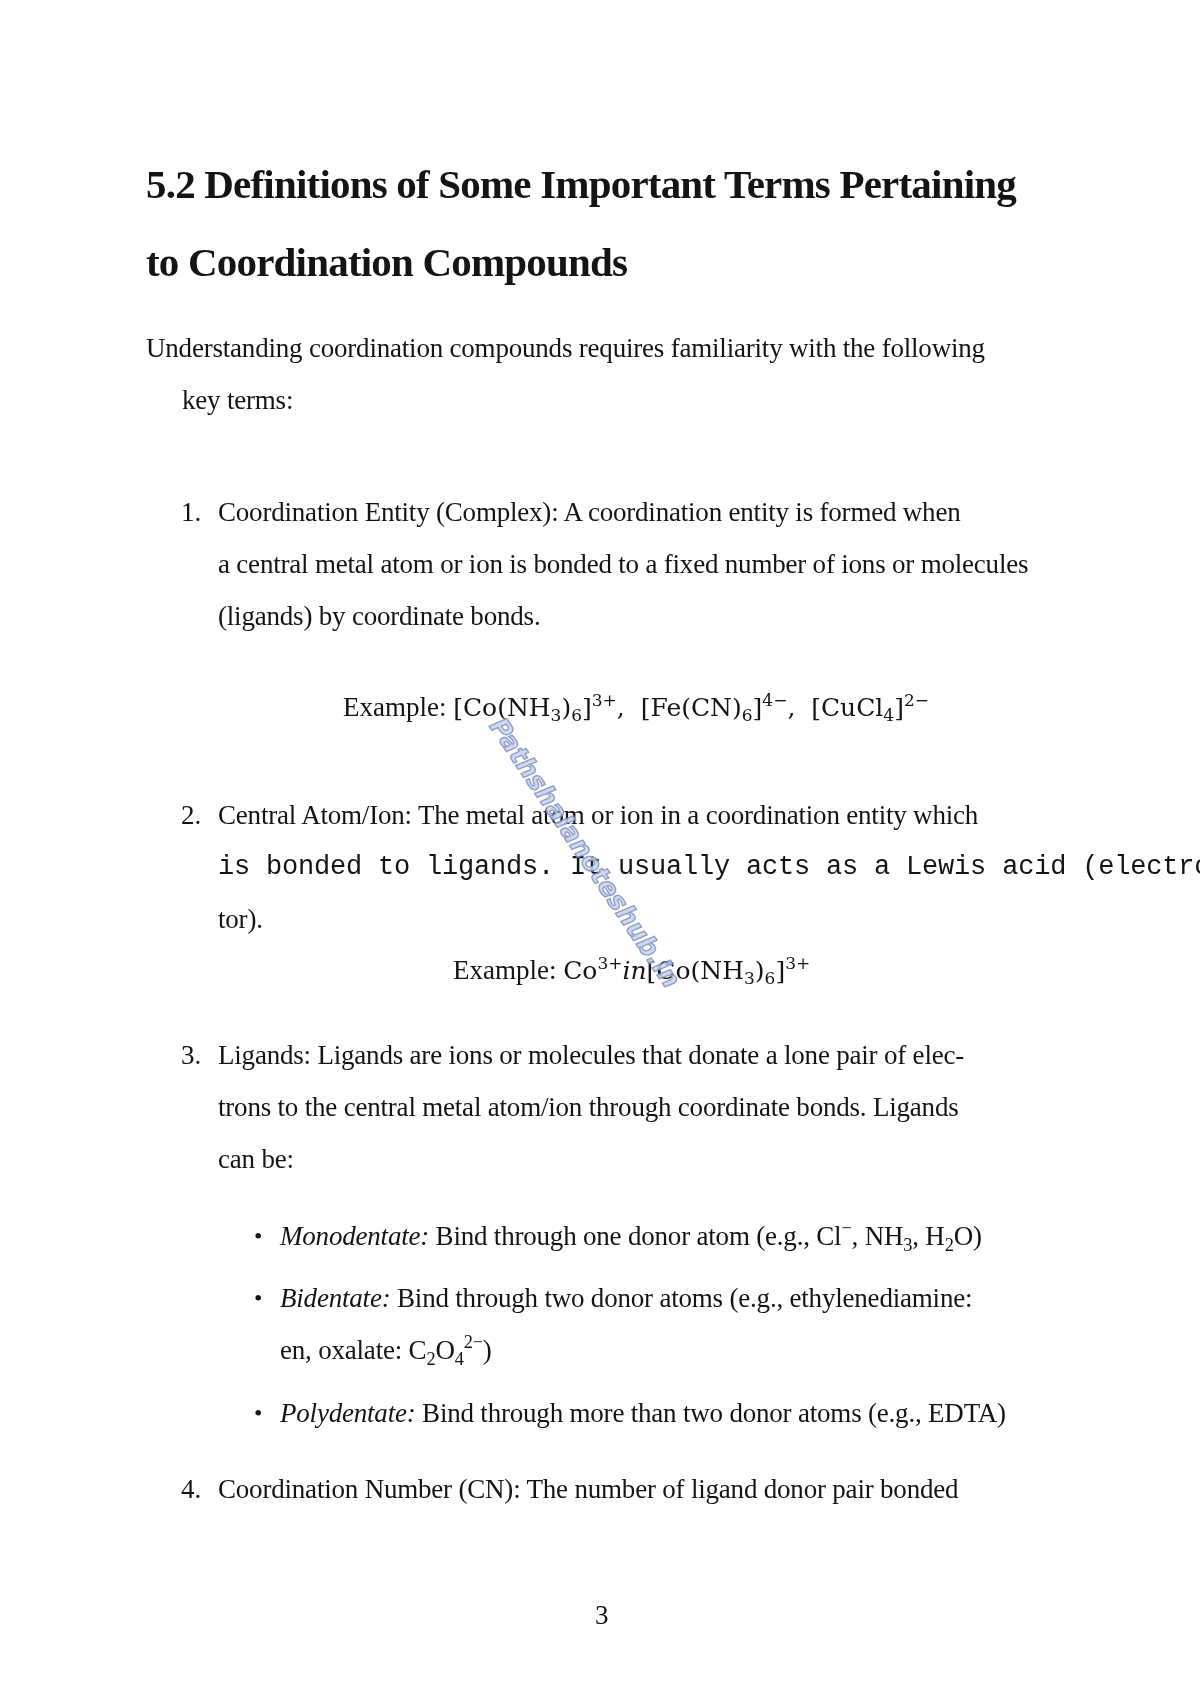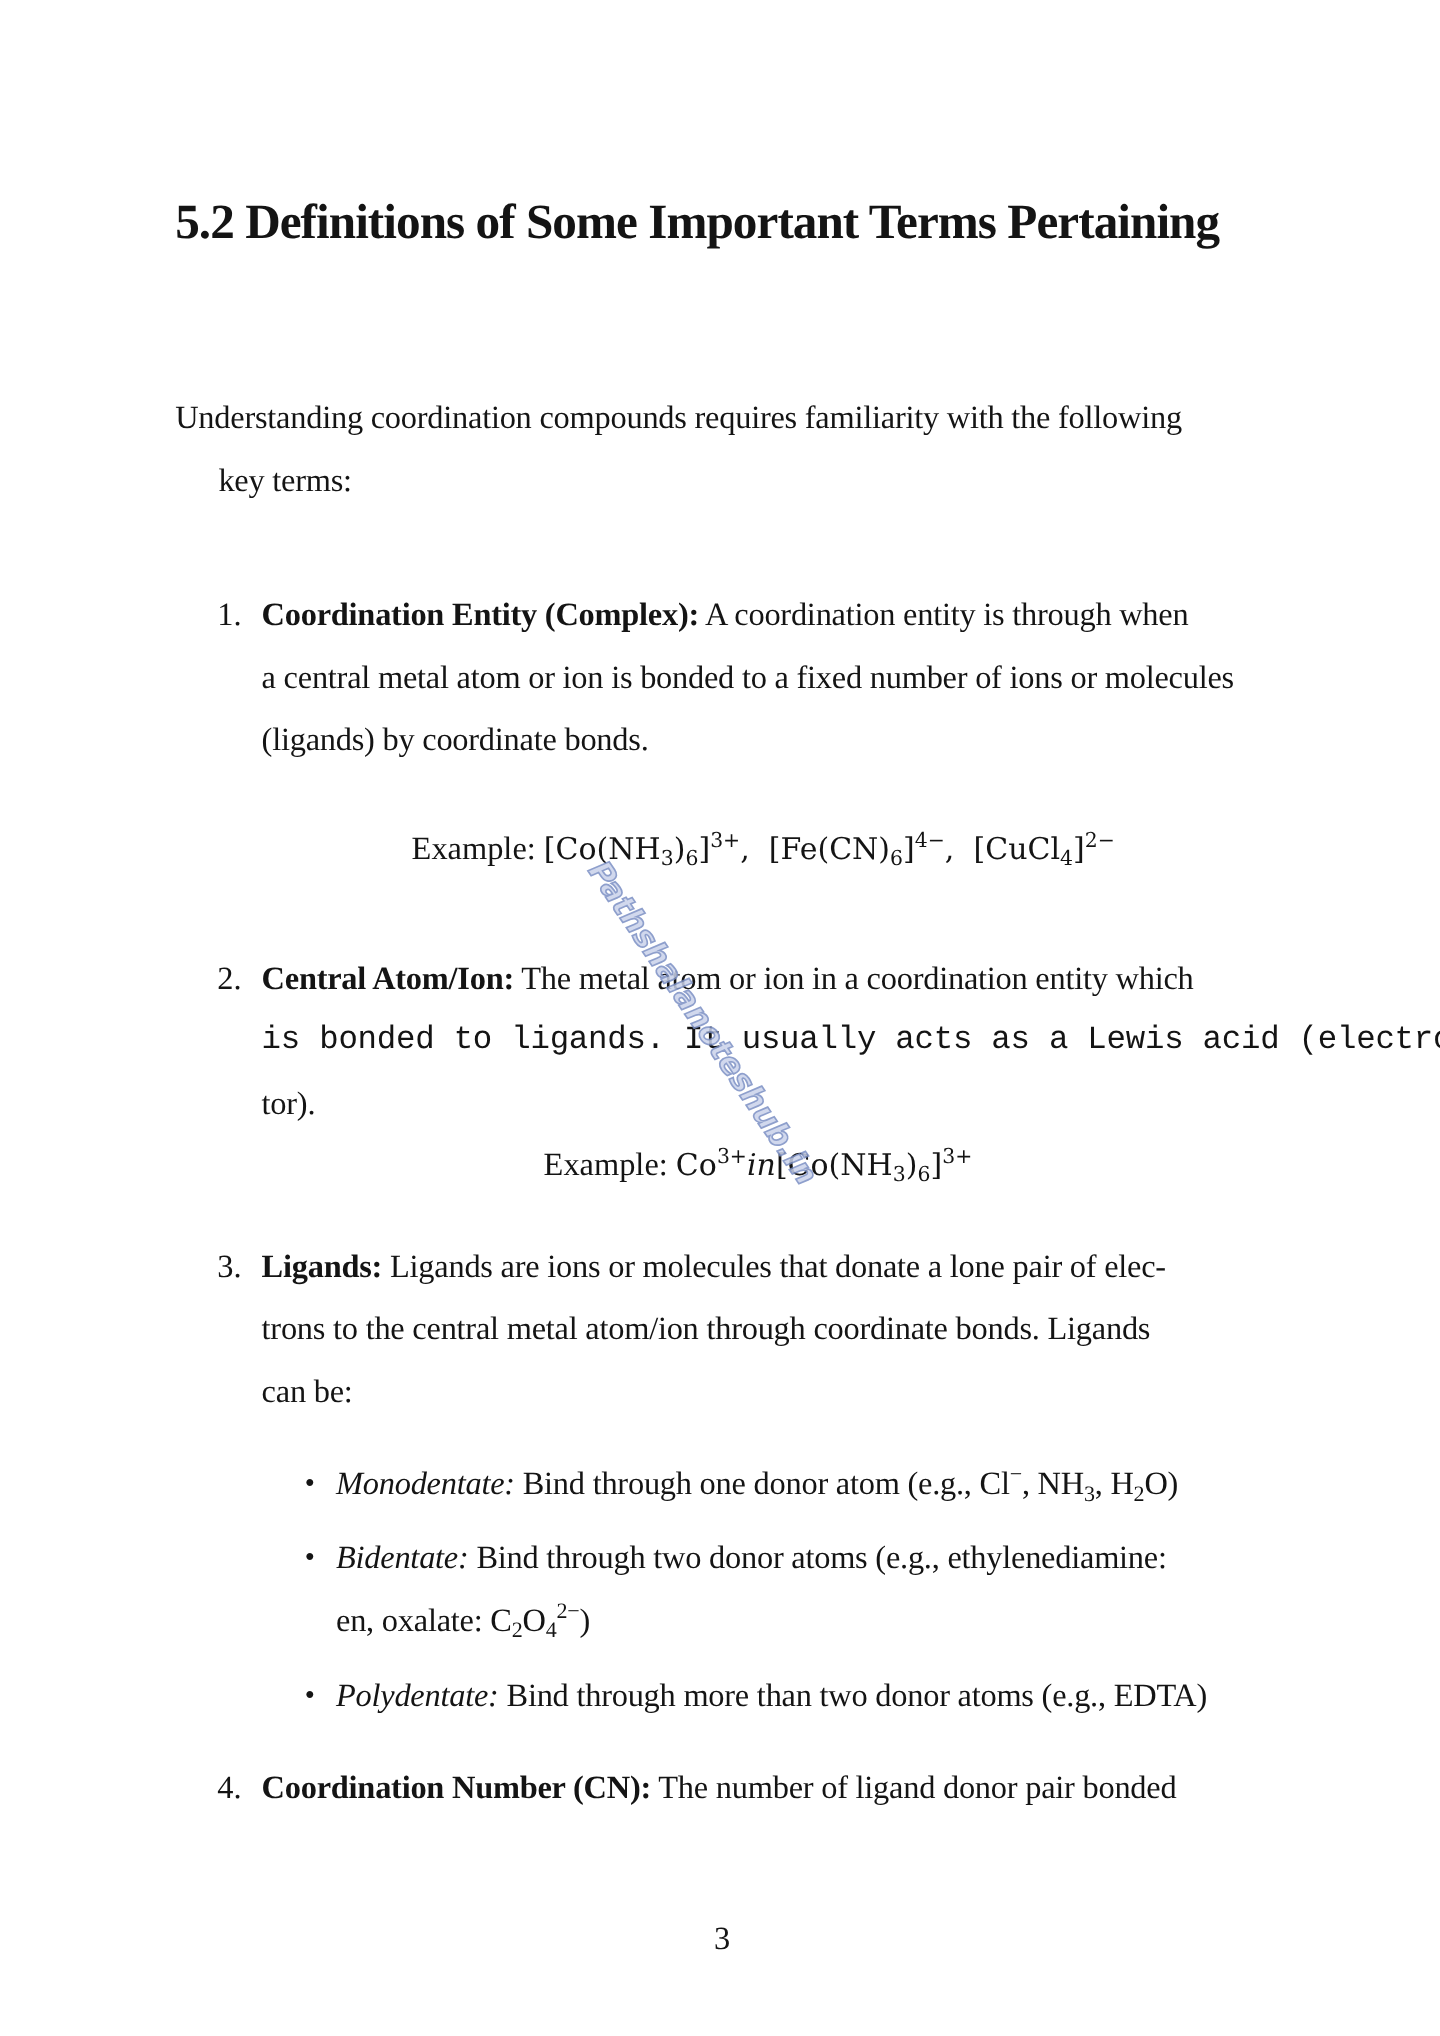--- a/index.html
+++ b/index.html
@@ -7,49 +7,50 @@
          font-family: "Liberation Serif", "DejaVu Serif", serif; color: #141414; }
   .page { position: absolute; left: 0; top: 0; width: 1200px; height: 1271px; }
   .heading { position: absolute; left: 146px; font-weight: bold; font-size: 41px;
              line-height: 48px; letter-spacing: -0.8px; white-space: nowrap; }
   .h1 { top: 160px; }
   .h2 { top: 238px; }
   .line { position: absolute; font-size: 27px; line-height: 34px; white-space: nowrap; letter-spacing: -0.2px; }
   .intro { left: 146px; }
   .num { position: absolute; font-size: 27px; line-height: 34px; }
   .item-text { left: 218px; }
-  b { font-weight: bold; }
+  b { font-weight: normal; }
   i { font-style: italic; }
   .example { position: absolute; font-size: 27px; line-height: 34px; white-space: nowrap; }
   .math { font-family: "DejaVu Serif", serif; font-size: 25px; }
   sub { font-size: 0.68em; vertical-align: -0.3em; line-height: 0; }
   sup { font-size: 0.68em; vertical-align: 0.6em; line-height: 0; }
   .bullet { position: absolute; font-size: 24px; line-height: 34px; left: 254px; }
   .bl { left: 280px; text-align: right; }
   .pagenum { position: absolute; left: 595px; top: 1598px; font-size: 27px; line-height: 34px; }
   .watermark { position: absolute; left: 470px; top: 830px; transform: rotate(56deg);
                transform-origin: center; font-family: "DejaVu Sans", sans-serif; font-weight: bold;
                font-style: italic; font-size: 26px; color: #c9d2ea;
                -webkit-text-stroke: 1.4px #7b8fc4; white-space: nowrap; opacity: 0.85;
                letter-spacing: 0px; width: 300px; text-align: center; margin-left: -40px; }
 </style>
 </head>
 <body>
 
 <div class="page">
 
   <div class="heading h1">5.2 Definitions of Some Important Terms Pertaining</div>
+  <div class="heading h2">to Coordination Compounds</div>
 
   <div class="line intro" style="top:331px;text-align:center;">Understanding coordination compounds requires familiarity with the following</div>
   <div class="line intro" style="top:383px;margin-left:36px;">key terms:</div>
 
   <div>
     <span class="num" style="left:181px; top:495px;">1.</span>
     <div class="line item-text" style="top:495px;">
-      <b>Coordination Entity (Complex):</b><span> A coordination entity is through when</span>
+      <b>Coordination Entity (Complex):</b><span> A coordination entity is formed when</span>
     </div>
     <div class="line item-text" style="top:547px;">a central metal atom or ion is bonded to a fixed number of ions or molecules</div>
     <div class="line item-text" style="top:599px;">(ligands) by coordinate bonds.</div>
     <div class="example" style="left:343px; top:690px;">
       <span>Example:</span>
       <span class="math">[Co(NH<sub>3</sub>)<sub>6</sub>]<sup>3+</sup>,&nbsp; [Fe(CN)<sub>6</sub>]<sup>4−</sup>,&nbsp; [CuCl<sub>4</sub>]<sup>2−</sup></span>
     </div>
   </div>
 
   <div>

